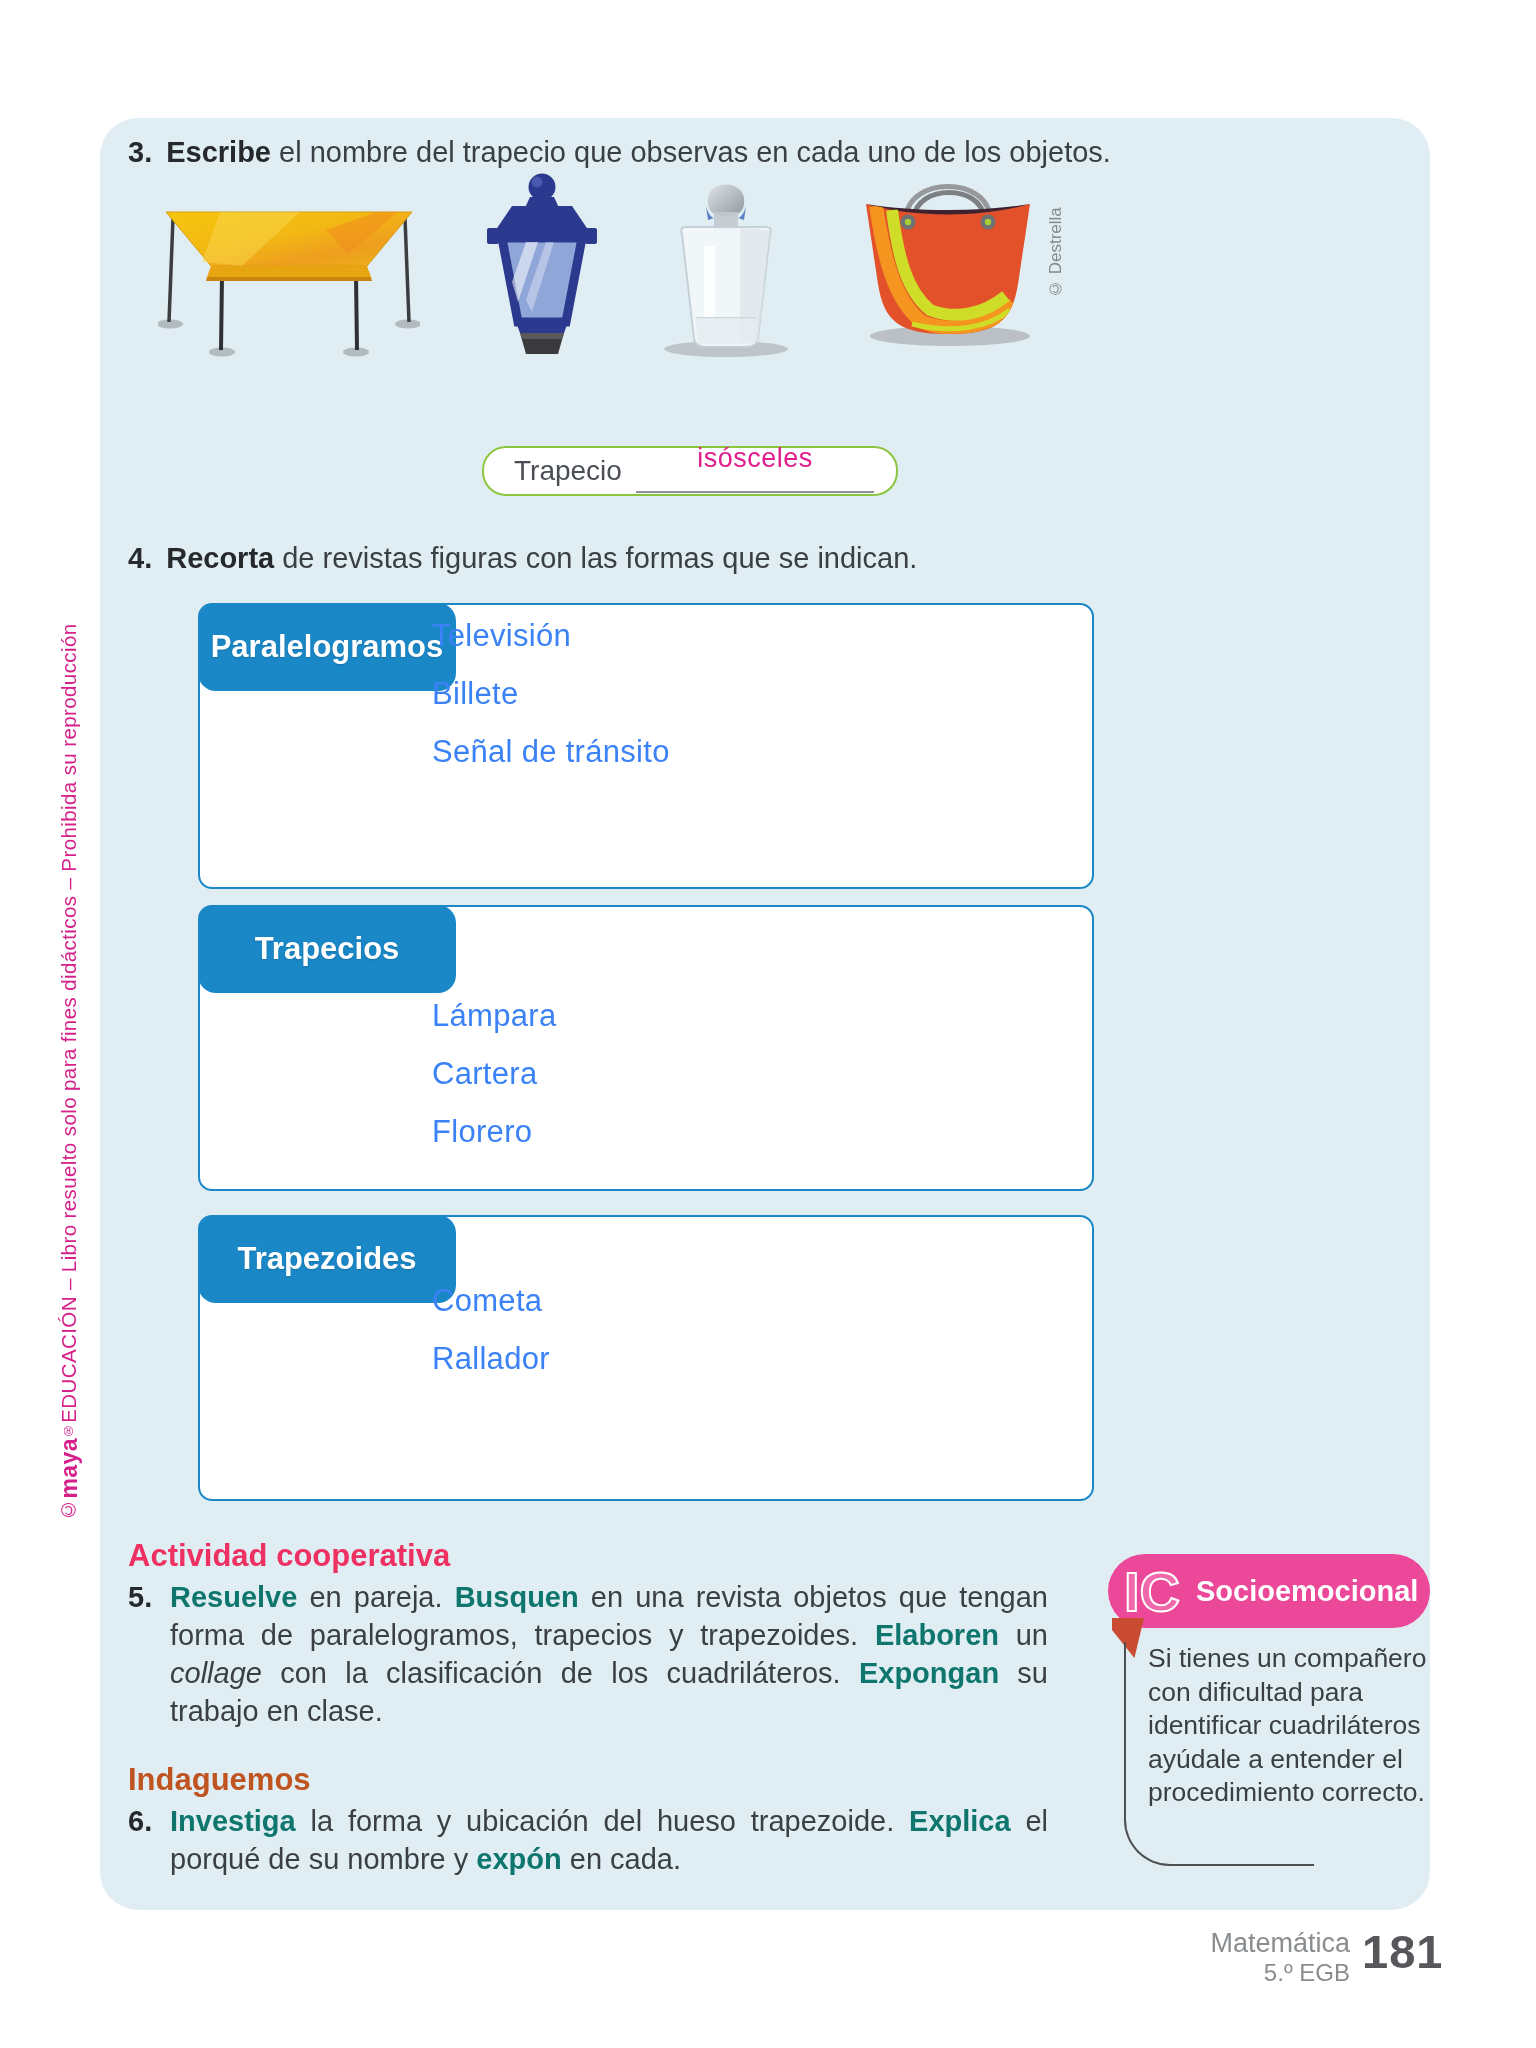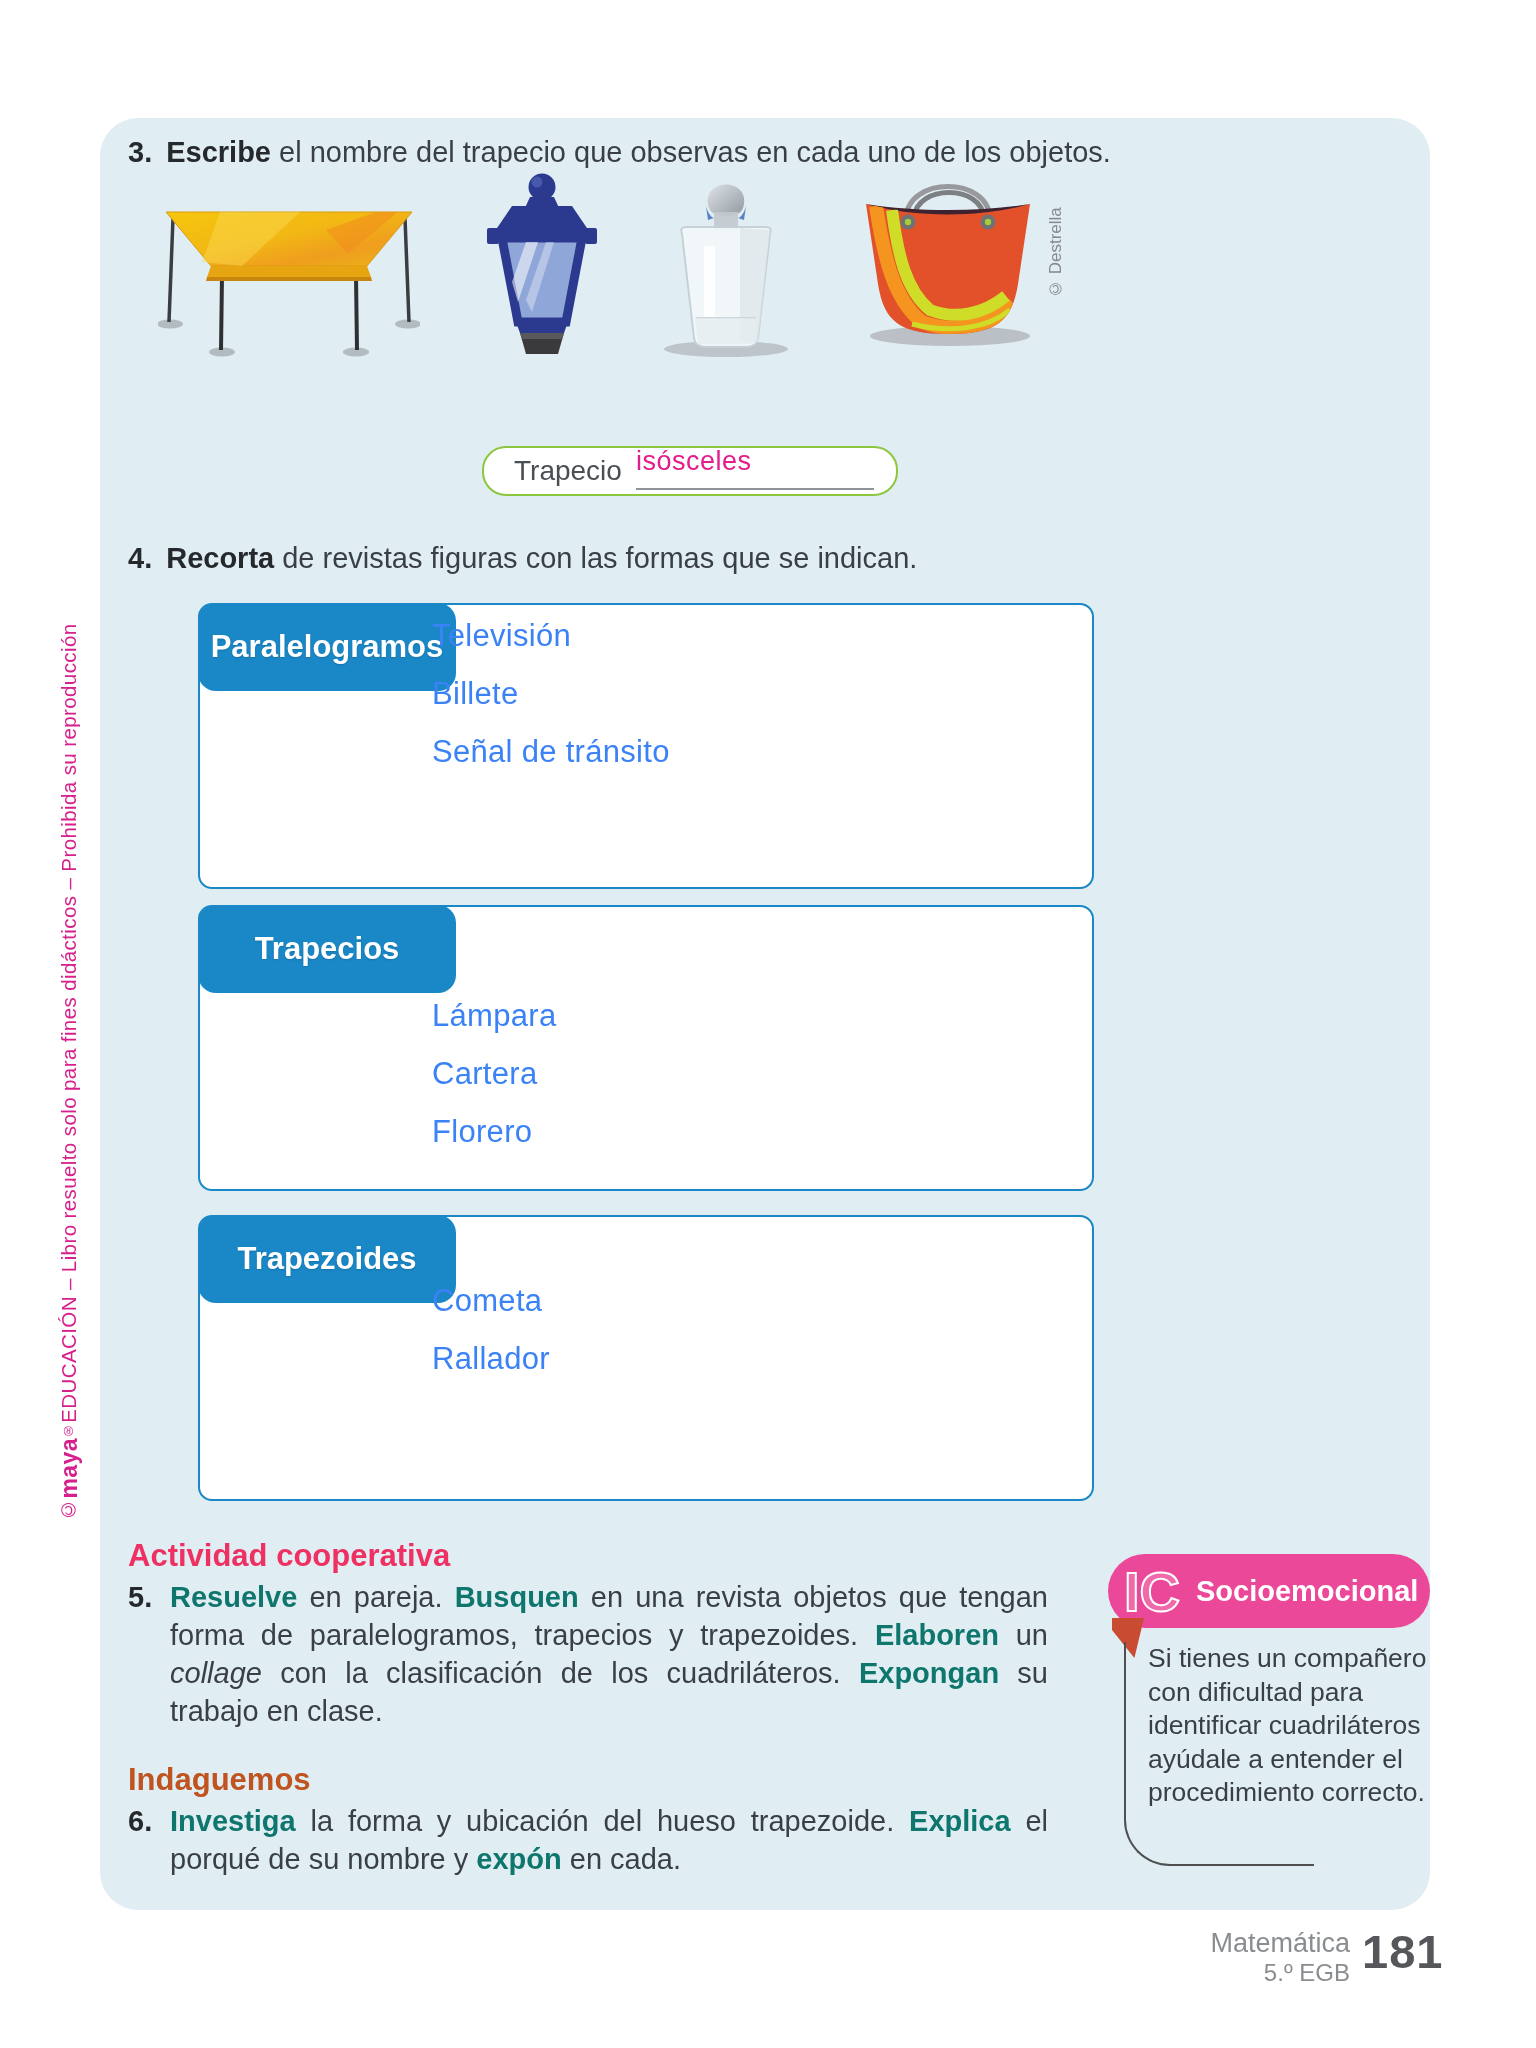--- a/index.html
+++ b/index.html
@@ -40,21 +40,21 @@
   }
   
   .answer-box{
     position:absolute;left:382px;top:328px;width:412px;height:46px;
     background:#ffffff;border:2.5px solid #8cc63f;border-radius:24px;
     display:flex;align-items:center;
   }
   .answer-box .lbl{font-size:28px;color:#4a4f55;margin-left:30px;white-space:nowrap;}
   .answer-line{
     flex:1;margin:0 22px 6px 14px;border-bottom:2px solid #8f9398;
-    padding-bottom:11px;
+    text-align:center;padding-bottom:17px;
   }
   .answer-line .ans{font-size:27px;color:#e21d8d;letter-spacing:.5px;}
   
   .cat-box{
     position:absolute;left:98px;width:892px;height:282px;
     background:#ffffff;border:2px solid #1a87c6;border-radius:14px;
   }
   .cb1{top:485px;} .cb2{top:787px;} .cb3{top:1097px;}
   .cat-tab{
     position:absolute;left:-2px;top:-2px;width:258px;height:88px;

